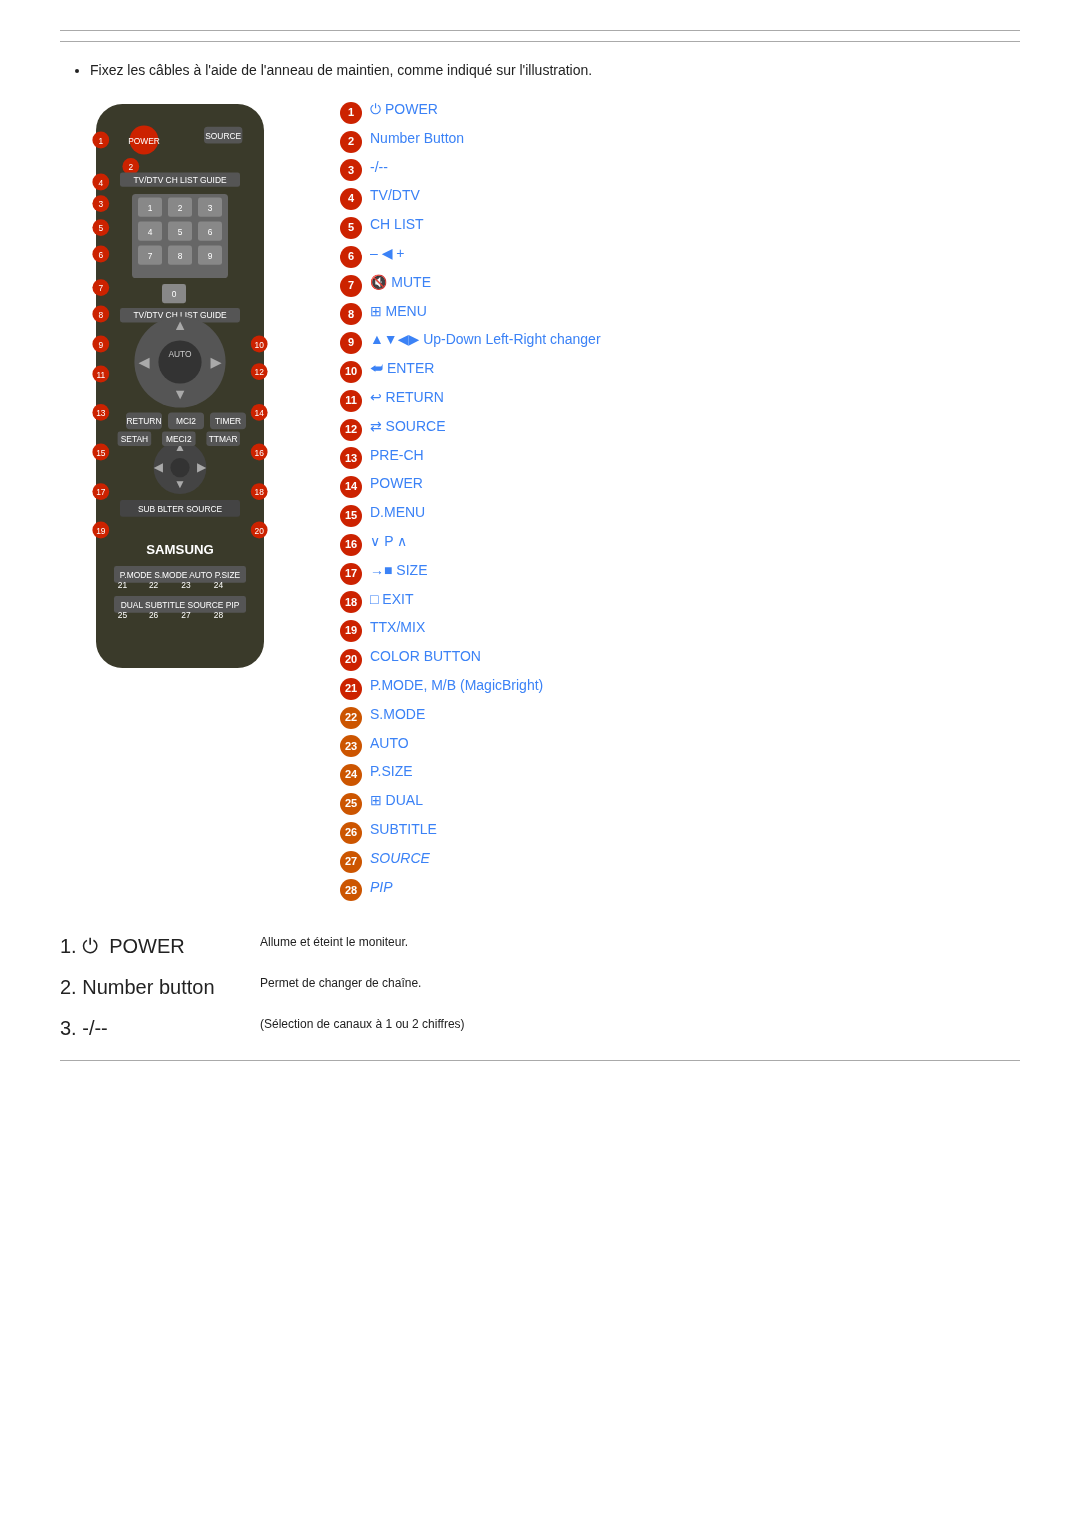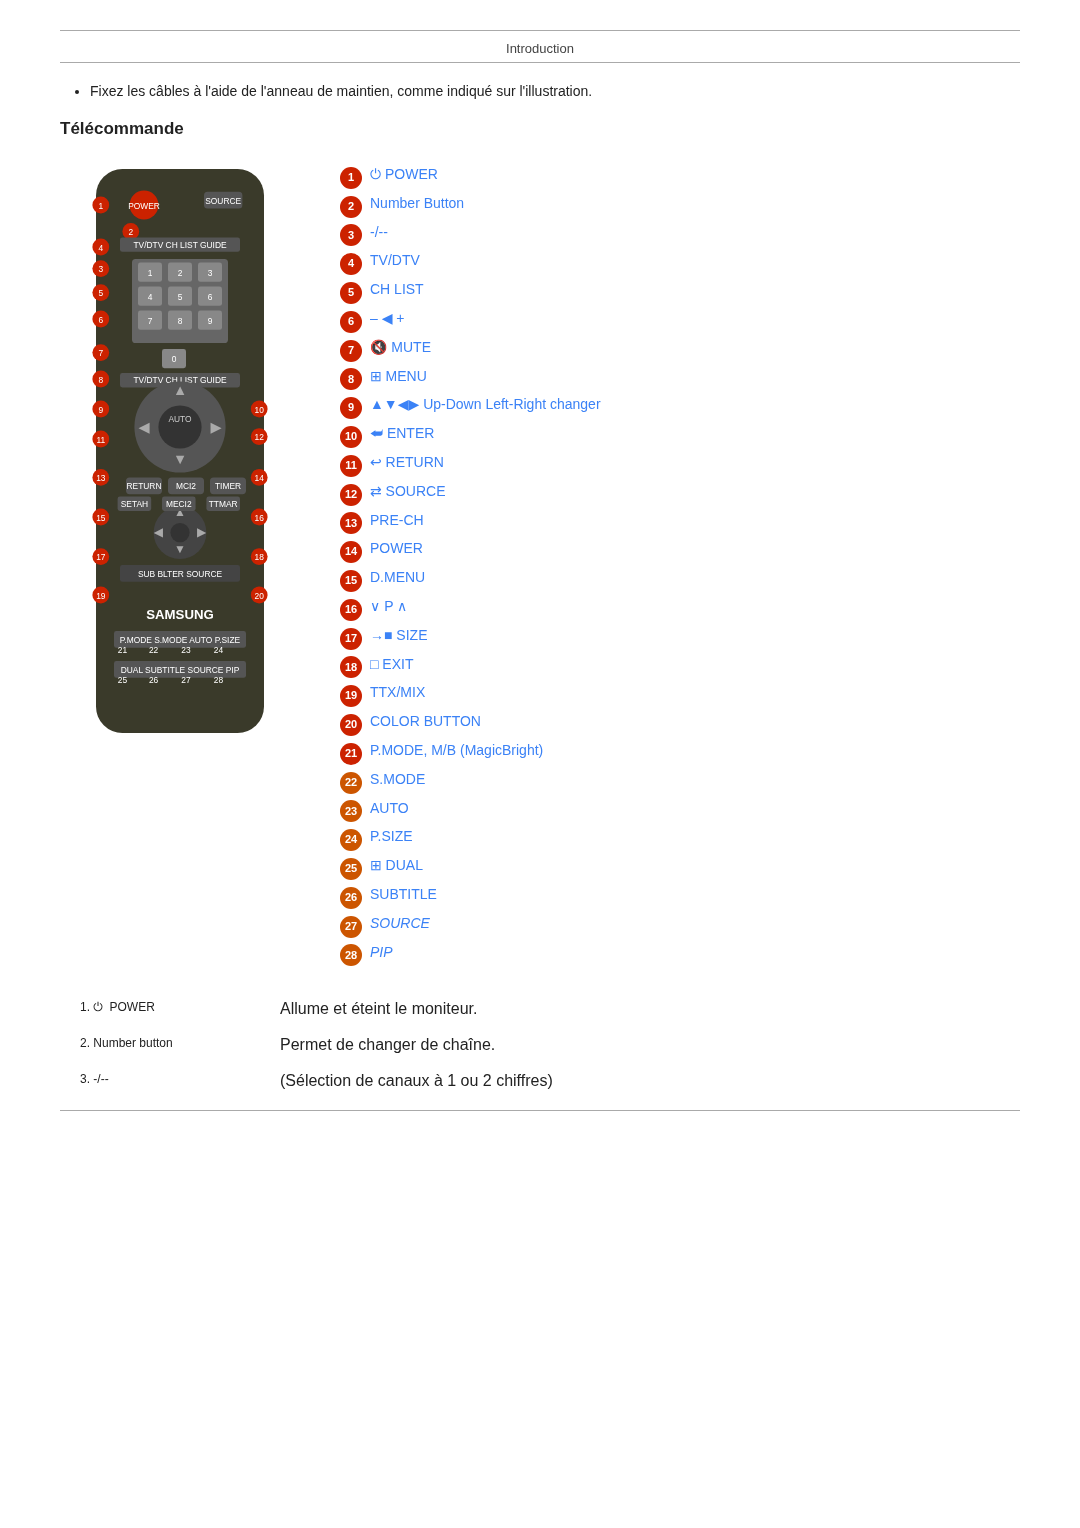--- a/index.html
+++ b/index.html
@@ -115,28 +115,27 @@
 
     .desc-item {
       display: flex;
       gap: 0;
       margin-bottom: 18px;
       font-size: 14px;
     }
 
     .desc-label {
       min-width: 200px;
-      font-size: 12px;
+      font-size: 20px;
       color: #222;
-      margin-left: 20px;
     }
 
     .desc-value {
       color: #222;
-      font-size: 16px;
+      font-size: 12px;
       text-align: right;
     }
 
     .bottom-rule {
       border: none;
       border-top: 1px solid #aaa;
       margin-top: 20px;
     }
 
     .remote-label {
@@ -156,30 +155,26 @@
 
     
     .italic-text { font-style: italic; }
   </style>
 </head>
 <body>
 
 <div class="page-container">
 
   <hr class="top-rule">
-  <div class="page-header">
-    <span>Introduction</span>
-  </div>
   <hr class="rule-below-header">
 
   <ul>
     <li class="bullet-point">Fixez les câbles à l'aide de l'anneau de maintien, comme indiqué sur l'illustration.</li>
   </ul>
 
-  <div class="section-title">Télécommande</div>
 
   <div class="content-area">
 
     <div class="remote-container">
       <svg viewBox="0 0 200 480" width="220" class="remote-svg">
 
         <rect x="30" y="5" width="140" height="470" rx="22" ry="22" fill="#3a3a2a"></rect>
 
         <circle cx="70" cy="35" r="12" fill="#cc2200"></circle>
         <text x="70" y="38" class="remote-label" font-size="8">POWER</text>

